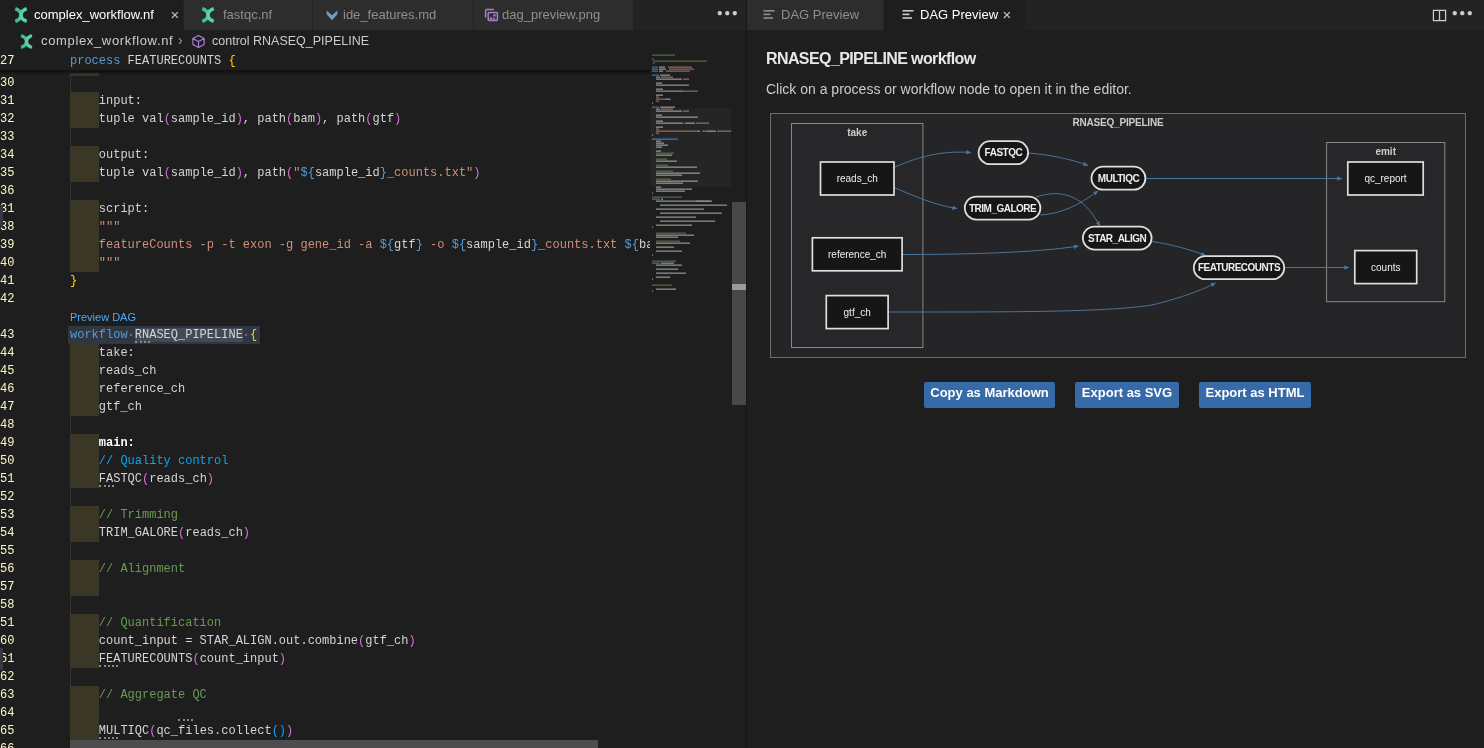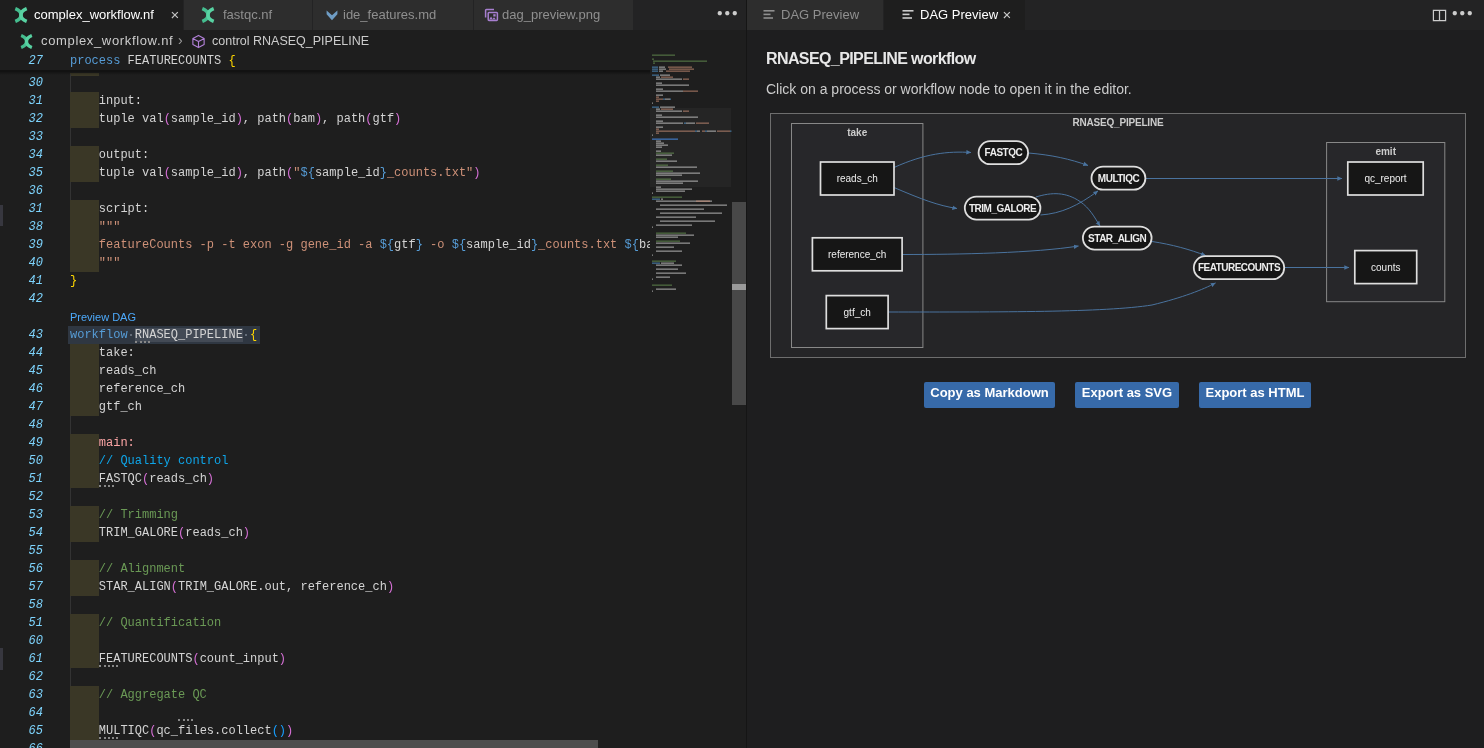--- a/index.html
+++ b/index.html
@@ -1,17 +1,17 @@
 <!DOCTYPE html>
 <html><head><meta charset="utf-8">
 <style>
 * { margin:0; padding:0; box-sizing:border-box; }
 html,body { width:1484px; height:748px; overflow:hidden; background:#1e1e1e; }
 .crow { position:absolute; left:0; width:650px; height:18px; font:12px 'Liberation Mono',monospace; line-height:18px; white-space:pre; overflow:hidden; }
-.ln { position:absolute; left:0; top:0; width:43px; text-align:right; color:#7dd3fc;font-style:italic; }
+.ln { position:absolute; left:0; top:0; width:43px; color:#fef9c3; }
 .cc { position:absolute; left:70px; top:0; }
 .tabtxt { position:absolute; top:0; height:30px; font:13px/30px 'Liberation Sans',sans-serif; }
 </style></head>
 <body>
 
 <div style="position:absolute;left:0;top:30px;width:746px;height:718px;background:#1e1e1e;"></div>
 
 <div style="position:absolute;left:747px;top:30px;width:737px;height:718px;background:#1e1e1f;"></div>
 <div style="position:absolute;left:746px;top:0;width:1px;height:748px;background:#151515;"></div>
 
@@ -49,32 +49,32 @@
 <div class="crow" style="top:236px;"><span class="ln">39</span><span class="cc"><span style="color:#ce9178;">    featureCounts -p -t exon -g gene_id -a </span><span style="color:#569cd6;">${</span><span style="color:#d4d4d4;">gtf</span><span style="color:#569cd6;">}</span><span style="color:#ce9178;"> -o </span><span style="color:#569cd6;">${</span><span style="color:#d4d4d4;">sample_id</span><span style="color:#569cd6;">}</span><span style="color:#ce9178;">_counts.txt </span><span style="color:#569cd6;">${</span><span style="color:#d4d4d4;">bam</span></span></div>
 <div class="crow" style="top:254px;"><span class="ln">40</span><span class="cc"><span style="color:#ce9178;">    """</span></span></div>
 <div class="crow" style="top:272px;"><span class="ln">41</span><span class="cc"><span style="color:#ffd700;">}</span></span></div>
 <div class="crow" style="top:290px;"><span class="ln">42</span><span class="cc"></span></div>
 <div class="crow" style="top:326px;"><span class="ln">43</span><span class="cc"><span style="color:#569cd6;">workflow </span><span style="color:#d4d4d4;background:#434a55;">RNASEQ_PIPELINE</span><span style="color:#d4d4d4;"> </span><span style="color:#ffd700;">{</span></span></div>
 <div class="crow" style="top:344px;"><span class="ln">44</span><span class="cc"><span style="color:#d4d4d4;">    take:</span></span></div>
 <div class="crow" style="top:362px;"><span class="ln">45</span><span class="cc"><span style="color:#d4d4d4;">    reads_ch</span></span></div>
 <div class="crow" style="top:380px;"><span class="ln">46</span><span class="cc"><span style="color:#d4d4d4;">    reference_ch</span></span></div>
 <div class="crow" style="top:398px;"><span class="ln">47</span><span class="cc"><span style="color:#d4d4d4;">    gtf_ch</span></span></div>
 <div class="crow" style="top:416px;"><span class="ln">48</span><span class="cc"></span></div>
-<div class="crow" style="top:434px;"><span class="ln">49</span><span class="cc"><span style="color:#fca5a5;">    main:</span></span></div>
+<div class="crow" style="top:434px;"><span class="ln">49</span><span class="cc"><span style="color:#ffffff;font-weight:bold;">    main:</span></span></div>
 <div class="crow" style="top:452px;"><span class="ln">50</span><span class="cc"><span style="color:#0ea5e9;">    // Quality control</span></span></div>
 <div class="crow" style="top:470px;"><span class="ln">51</span><span class="cc"><span style="color:#d4d4d4;">    FASTQC</span><span style="color:#d670d6;">(</span><span style="color:#d4d4d4;">reads_ch</span><span style="color:#d670d6;">)</span></span></div>
 <div class="crow" style="top:488px;"><span class="ln">52</span><span class="cc"></span></div>
 <div class="crow" style="top:506px;"><span class="ln">53</span><span class="cc"><span style="color:#6a9955;">    // Trimming</span></span></div>
 <div class="crow" style="top:524px;"><span class="ln">54</span><span class="cc"><span style="color:#d4d4d4;">    TRIM_GALORE</span><span style="color:#d670d6;">(</span><span style="color:#d4d4d4;">reads_ch</span><span style="color:#d670d6;">)</span></span></div>
 <div class="crow" style="top:542px;padding-left:24px;"><span class="ln">55</span><span class="cc"></span></div>
 <div class="crow" style="top:560px;"><span class="ln">56</span><span class="cc"><span style="color:#6a9955;">    // Alignment</span></span></div>
-<div class="crow" style="top:578px;"><span class="ln">57</span><span class="cc"><span style="color:#d4d4d4;">    STAR_ALIGN</span><span style="color:#d670d6;">(</span><span style="color:#d4d4d4;">TRIM_GALORE.out, reference_ch</span><span style="color:#d670d6;">)</span></span></div>
+<div class="crow" style="top:578px;"><span class="ln">57</span></div>
 <div class="crow" style="top:596px;"><span class="ln">58</span><span class="cc"></span></div>
 <div class="crow" style="top:614px;"><span class="ln">51</span><span class="cc"><span style="color:#6a9955;">    // Quantification</span></span></div>
-<div class="crow" style="top:632px;"><span class="ln">60</span></div>
+<div class="crow" style="top:632px;"><span class="ln">60</span><span class="cc"><span style="color:#d4d4d4;">    count_input = STAR_ALIGN.out.combine</span><span style="color:#d670d6;">(</span><span style="color:#d4d4d4;">gtf_ch</span><span style="color:#d670d6;">)</span></span></div>
 <div class="crow" style="top:650px;"><span class="ln">61</span><span class="cc"><span style="color:#d4d4d4;">    FEATURECOUNTS</span><span style="color:#d670d6;">(</span><span style="color:#d4d4d4;">count_input</span><span style="color:#d670d6;">)</span></span></div>
 <div class="crow" style="top:668px;"><span class="ln">62</span><span class="cc"></span></div>
 <div class="crow" style="top:686px;"><span class="ln">63</span><span class="cc"><span style="color:#6a9955;">    // Aggregate QC</span></span></div>
 <div class="crow" style="top:704px;"><span class="ln">64</span></div>
 <div class="crow" style="top:722px;"><span class="ln">65</span><span class="cc"><span style="color:#d4d4d4;">    MULTIQC</span><span style="color:#d670d6;">(</span><span style="color:#d4d4d4;">qc_files.collect</span><span style="color:#179fff;">(</span><span style="color:#179fff;">)</span><span style="color:#d670d6;">)</span></span></div>
 <div class="crow" style="top:740px;"><span class="ln">66</span><span class="cc"></span></div>
 <div style="position:absolute;left:70px;top:308px;width:200px;height:18px;font:11px 'Liberation Sans',sans-serif;line-height:18px;color:#4daafc;">Preview DAG</div>
 <div style="position:absolute;left:134.8px;top:341px;width:15px;height:3px;border-top:2px dotted #888;"></div>
 <div style="position:absolute;left:98.8px;top:485px;width:15px;height:3px;border-top:2px dotted #888;"></div>
 <div style="position:absolute;left:98.8px;top:665px;width:19px;height:3px;border-top:2px dotted #888;"></div>

